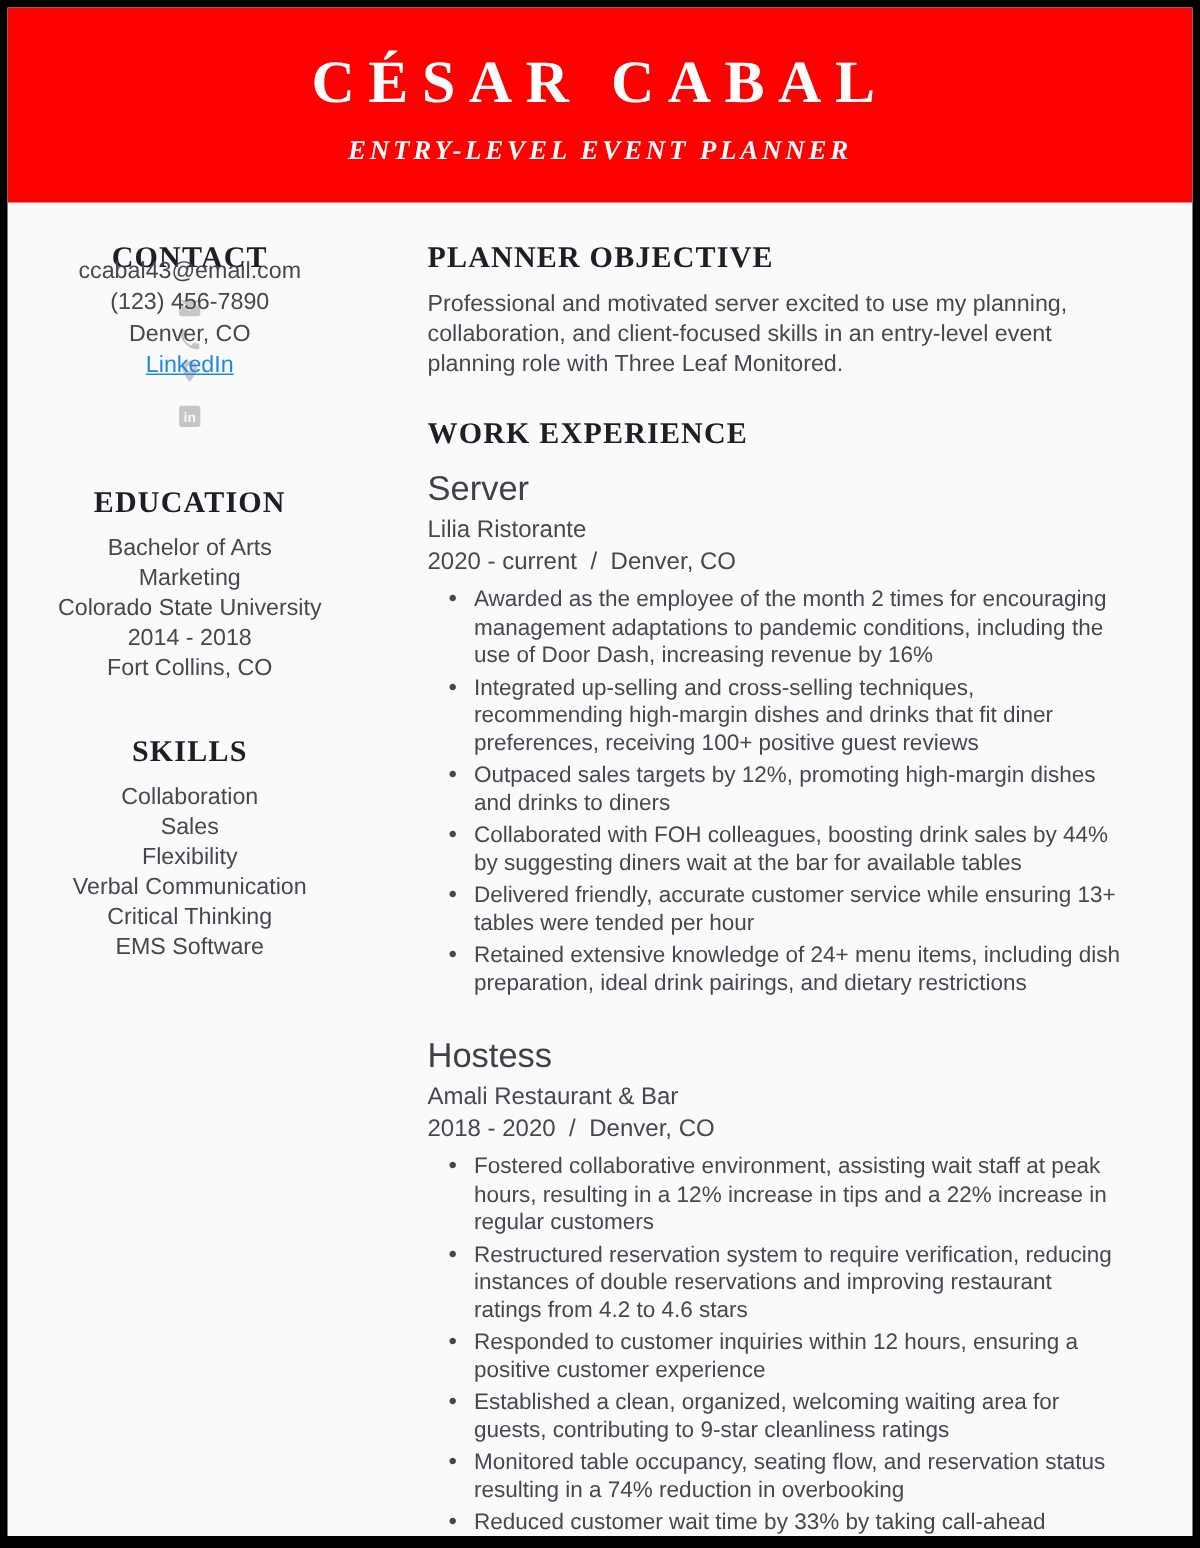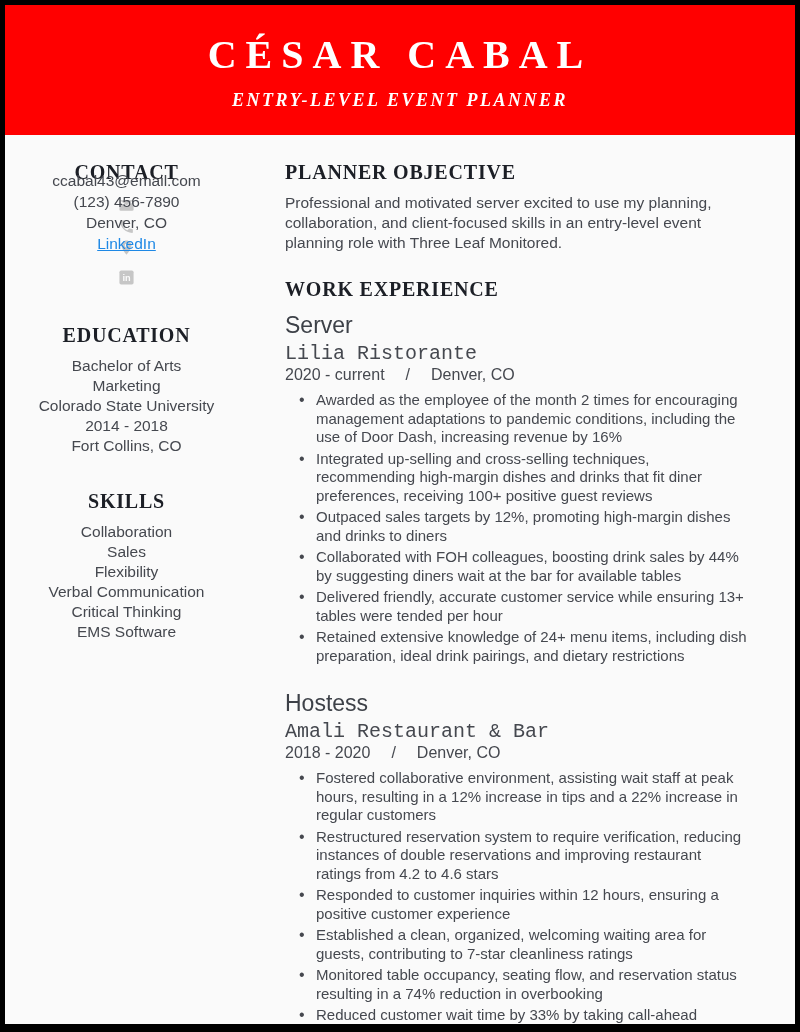--- a/index.html
+++ b/index.html
@@ -98,22 +98,22 @@
 
   .job { margin-top: 2px; }
   .job + .job { margin-top: 23px; }
   .job-title {
     font-size: 23px;
     font-weight: 400;
     color: #3d4148;
     line-height: 30px;
     margin-bottom: 3px;
   }
-  .job-company { font-size: 20px; line-height: 21px; font-family: Liberation Mono, monospace; }
-  .job-meta { font-size: 16px; line-height: 22px; display: flex; gap: 21px; }
+  .job-company { font-size: 16px; line-height: 21px; }
+  .job-meta { font-size: 16px; line-height: 22px; display: flex; gap: 9px; }
   .job-meta .slash { color: #45484f; }
 
   ul.bullets { list-style: none; margin-top: 5px; }
   ul.bullets li {
     position: relative;
     padding-left: 31px;
     font-size: 15px;
     line-height: 18.5px;
     max-width: 475px;
   }
@@ -236,21 +236,21 @@
           <div class="job-company">Amali Restaurant &amp; Bar</div>
           <div class="job-meta">
             <span>2018 - 2020</span>
             <span class="slash">/</span>
             <span>Denver, CO</span>
           </div>
           <ul class="bullets">
             <li>Fostered collaborative environment, assisting wait staff at peak hours, resulting in a 12% increase in tips and a 22% increase in regular customers</li>
             <li>Restructured reservation system to require verification, reducing instances of double reservations and improving restaurant ratings from 4.2 to 4.6 stars</li>
             <li>Responded to customer inquiries within 12 hours, ensuring a positive customer experience</li>
-            <li>Established a clean, organized, welcoming waiting area for guests, contributing to 7-star cleanliness ratings</li>
+            <li>Established a clean, organized, welcoming waiting area for guests, contributing to 9-star cleanliness ratings</li>
             <li>Monitored table occupancy, seating flow, and reservation status resulting in a 74% reduction in overbooking</li>
             <li>Reduced customer wait time by 33% by taking call-ahead seating, collaborating on online reservation systems, using wait list apps, and utilizing queue metrics</li>
           </ul>
         </div>
 
       </div>
     </div>
   </div>
 </div>
 

